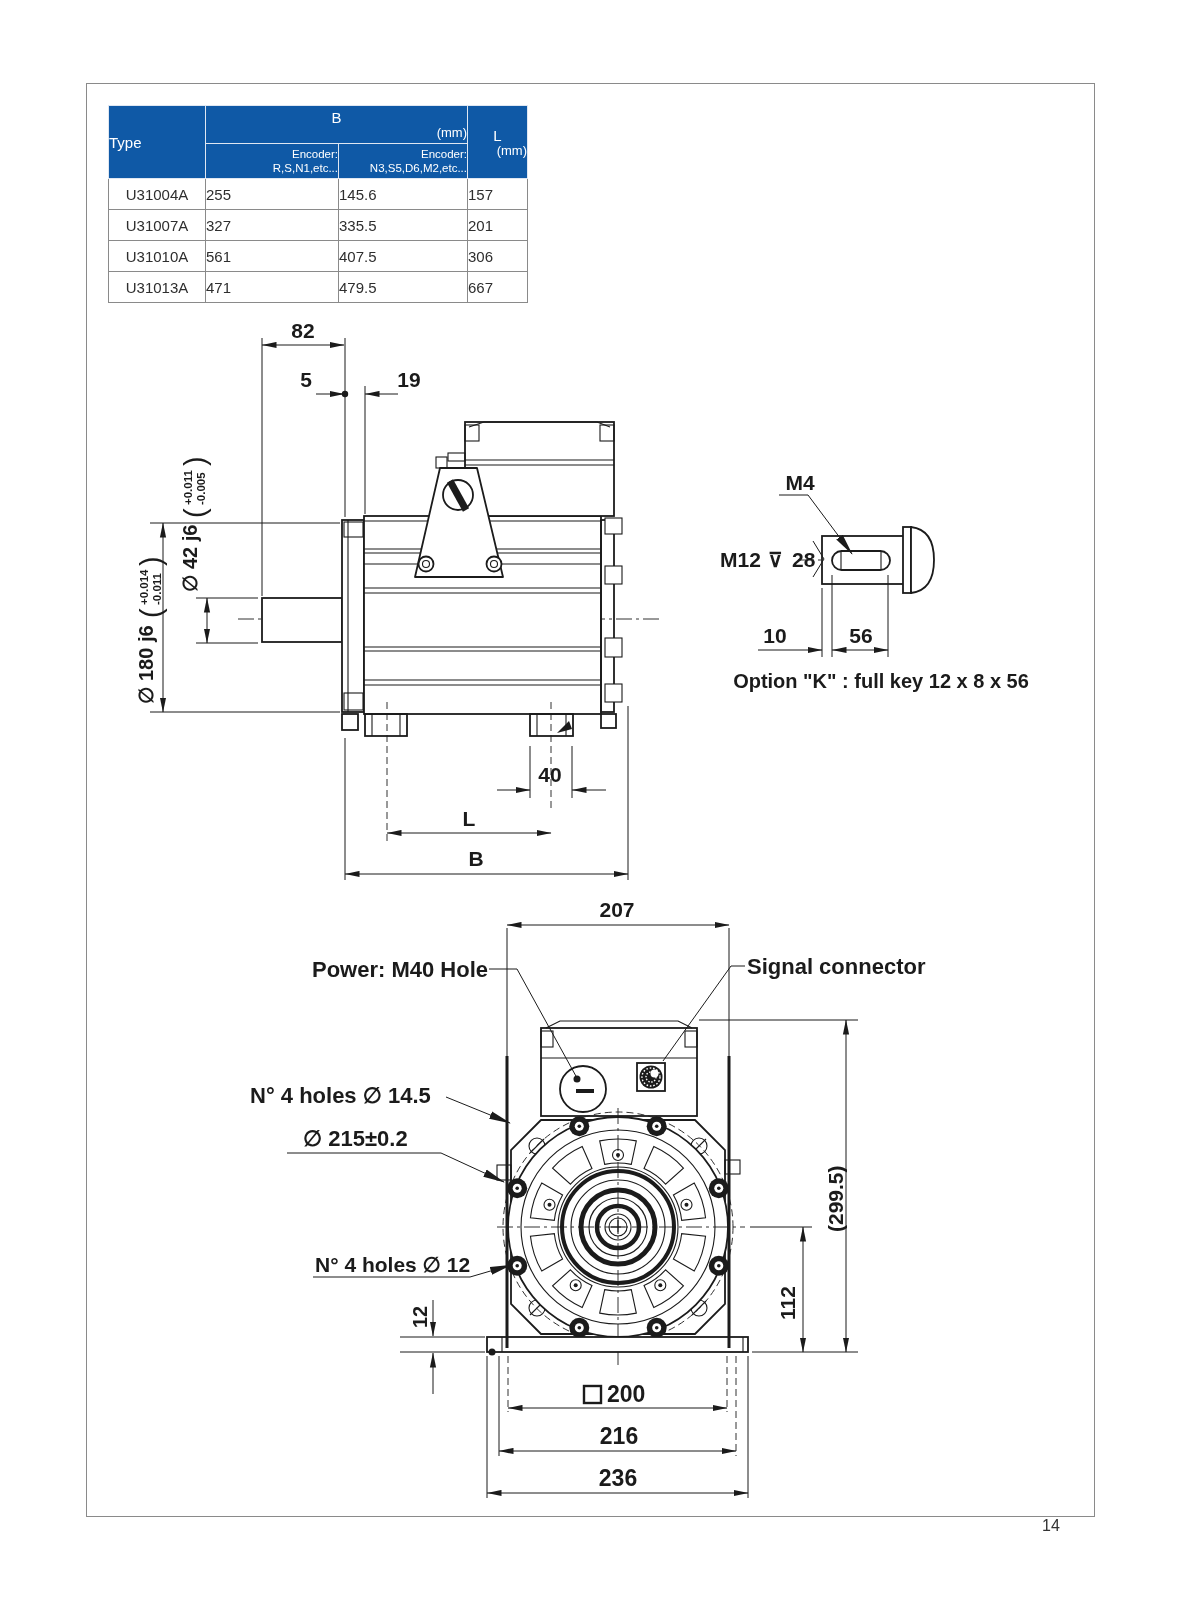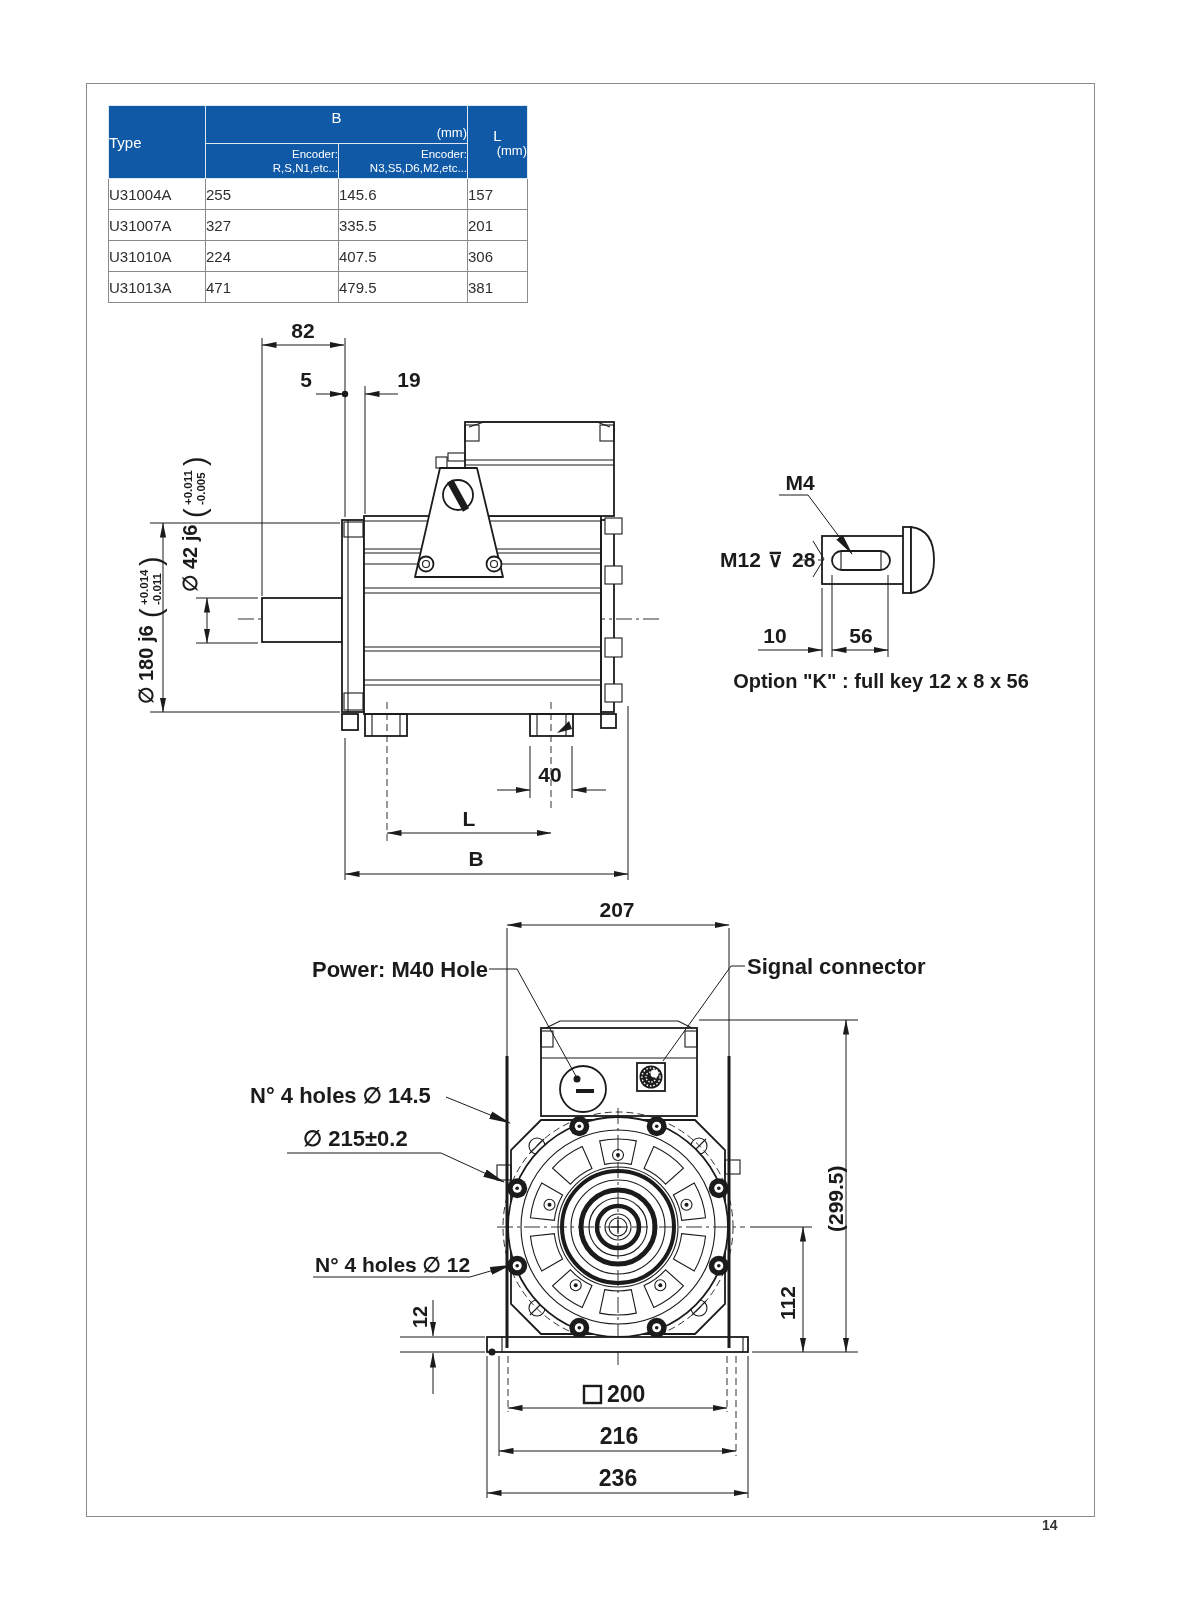--- a/index.html
+++ b/index.html
@@ -1,28 +1,28 @@
 <!DOCTYPE html>
 <html><head>
 <meta charset="utf-8">
 <style>
   html,body{margin:0;padding:0;background:#fff;}
   #page{position:relative;width:1179px;height:1600px;background:#fff;overflow:hidden;
         font-family:"Liberation Sans",sans-serif;}
   #border{position:absolute;left:86px;top:83px;width:1007px;height:1432px;
           border:1.5px solid #8a8a8a;}
-  #pageno{position:absolute;left:1042px;top:1517px;font-size:14px;color:#333;font-weight:bold;}
+  #pageno{position:absolute;left:1042px;top:1517px;font-size:16px;color:#333;}
   
   #spec{position:absolute;left:108px;top:105px;width:419px;border-collapse:collapse;
         table-layout:fixed;border:1px solid #555;}
   #spec th{background:#0f59a6;color:#fff;font-weight:normal;border:1px solid #dfe7f2;
            padding:0;vertical-align:middle;}
   #spec td{border:1px solid #8a8a8a;color:#2e2e2e;font-size:15px;
            height:30px;padding:0;background:#fff;}
-  #spec td.t{text-align:left;border-radius:15px;}
+  #spec td.t{text-align:center;border-radius:15px;}
   .h-main{font-size:15px;line-height:17px;text-align:center;}
   .h-sub{font-size:11.5px;line-height:14px;text-align:right;}
   .h-type{font-size:15px;text-align:left;padding-left:0;}
   svg text{font-family:"Liberation Sans",sans-serif;fill:#1b1b1b;}
   .dim{font-size:21px;font-weight:bold;}
   .dims{font-size:20px;font-weight:bold;}
   .lbl{font-size:22px;font-weight:bold;}
   .tol{font-size:11.5px;font-weight:bold;}
   .par{font-size:29px;font-weight:normal;}
   .note{font-size:20px;font-weight:bold;}
@@ -77,29 +77,29 @@
       <td>157</td>
     </tr>
     <tr>
       <td class="t">U31007A</td>
       <td>327</td>
       <td>335.5</td>
       <td>201</td>
     </tr>
     <tr>
       <td class="t">U31010A</td>
-      <td>224</td>
+      <td>561</td>
       <td>407.5</td>
       <td>306</td>
     </tr>
     <tr>
       <td class="t">U31013A</td>
       <td>471</td>
       <td>479.5</td>
-      <td>381</td>
+      <td>667</td>
     </tr>
   </tbody>
     </table>
 
   <svg width="1179" height="1600" viewBox="0 0 1179 1600" style="position:absolute;left:0;top:0">
     <defs>
       <marker id="mas" markerWidth="15" markerHeight="8" refX="0.5" refY="3.5" orient="auto" markerUnits="userSpaceOnUse">
         <path d="M0,3.5 L15,0.4 L15,6.6 Z" fill="#1b1b1b"></path>
       </marker>
       <marker id="mae" markerWidth="15" markerHeight="8" refX="14.5" refY="3.5" orient="auto" markerUnits="userSpaceOnUse">

